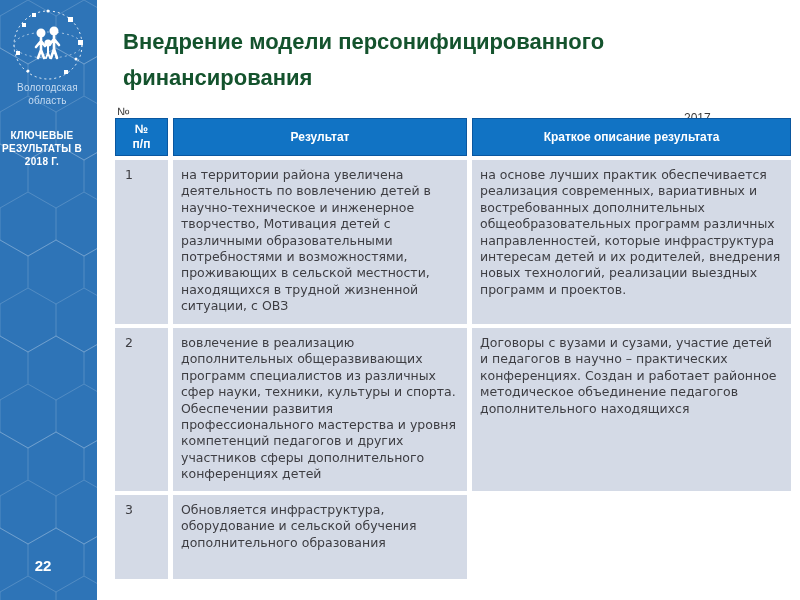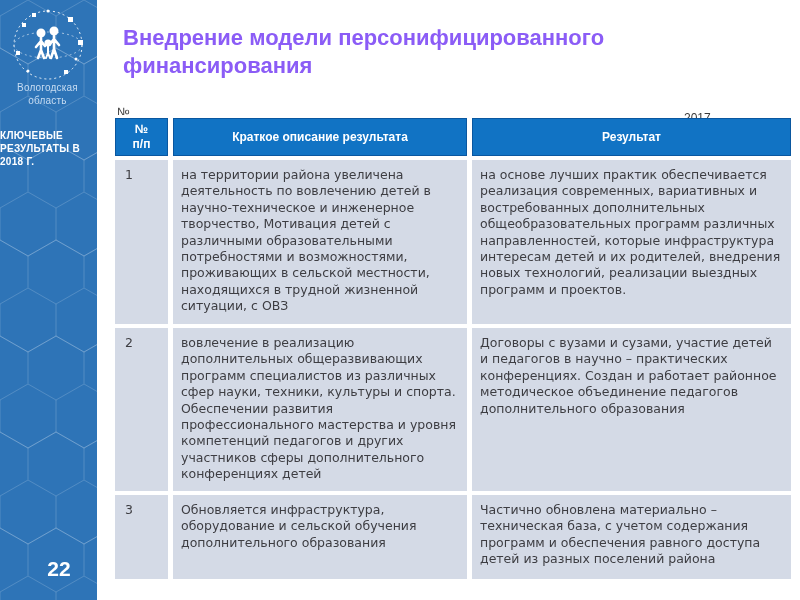--- a/index.html
+++ b/index.html
@@ -5,28 +5,28 @@
   html,body{margin:0;padding:0;background:#fff;}
   .slide{position:relative;width:800px;height:600px;background:#ffffff;overflow:hidden;
          font-family:"Liberation Sans",sans-serif;}
 
   
   .sidebar{position:absolute;left:0;top:0;width:97px;height:600px;background:#2E74B7;}
   .hex-pattern{position:absolute;left:0;top:0;}
   .logo{position:absolute;left:8px;top:5px;width:80px;height:80px;}
   .region{position:absolute;left:0;top:81px;width:95px;text-align:center;color:#C6DCF2;
           font-size:10px;line-height:1.32;letter-spacing:.2px;}
-  .caption{position:absolute;left:0;top:129px;width:84px;color:#FFFFFF;
+  .caption{position:absolute;left:0;top:129px;width:84px;text-align:center;color:#FFFFFF;
            font-size:10px;line-height:1.32;letter-spacing:.3px;font-weight:600;}
-  .page-num{position:absolute;left:16px;top:557px;width:86px;text-align:center;color:#FFFFFF;
-            font-size:21px;font-weight:600;}
+  .page-num{position:absolute;left:0;top:557px;width:86px;text-align:center;color:#FFFFFF;
+            font-size:15px;font-weight:600;}
 
   
   .slide-title{position:absolute;left:123px;top:24px;width:580px;margin:0;
-               color:#8b5cf6;font-size:22px;font-weight:bold;line-height:28px;}
+               color:#14532d;font-size:22px;font-weight:bold;line-height:36px;}
 
   
   .frag{position:absolute;overflow:hidden;color:#3a3a3a;font-size:12px;}
   .frag span{display:block;line-height:13px;}
   .frag-left{left:117px;top:106px;width:24px;height:9px;}
   .frag-right{left:684px;top:112px;width:48px;height:11px;}
 
   
   .rtable{position:absolute;left:115px;top:118px;width:676px;display:grid;
           grid-template-columns:53px 294px 1fr;
@@ -90,29 +90,28 @@
   <div class="frag frag-left">
     <span>№</span>
   </div>
   <div class="frag frag-right">
     <span>2017</span>
   </div>
 
   <div class="rtable">
     <div class="th">№
 п/п</div>
+    <div class="th">Результат</div>
     <div class="th">Краткое описание результата</div>
-    <div class="th">Результат</div>
 
     <div class="td td-num">1</div>
     <div class="td">на территории района увеличена деятельность  по  вовлечению детей в научно-техническое и инженерное творчество, Мотивация детей с различными образовательными потребностями и возможностями, проживающих в сельской местности, находящихся в трудной жизненной ситуации, с ОВЗ</div>
     <div class="td">на основе лучших практик обеспечивается реализация современных, вариативных и востребованных дополнительных общеобразовательных программ различных направленностей, которые инфраструктура интересам детей и их родителей, внедрения новых технологий, реализации выездных программ и проектов.</div>
 
     <div class="td td-num">2</div>
     <div class="td">вовлечение в реализацию дополнительных общеразвивающих программ специалистов из различных сфер науки, техники, культуры и спорта. Обеспечении развития профессионального мастерства и уровня компетенций педагогов и других участников сферы дополнительного конференциях детей</div>
-    <div class="td">Договоры с вузами и сузами, участие детей и педагогов  в научно – практических конференциях. Создан и работает  районное методическое объединение педагогов дополнительного образования</div>
+    <div class="td">Договоры с вузами и сузами, участие детей и педагогов  в научно – практических конференциях. Создан и работает  районное методическое объединение педагогов дополнительного находящихся</div>
 
     <div class="td td-num">3</div>
     <div class="td">Обновляется инфраструктура, оборудование и сельской обучения дополнительного образования</div>
-    <div class="td">Частично обновлена материально – техническая база,  с  учетом содержания программ и  обеспечения равного доступа детей из разных поселений района</div>
   </div>
 
 </div>
 
 </body></html>

